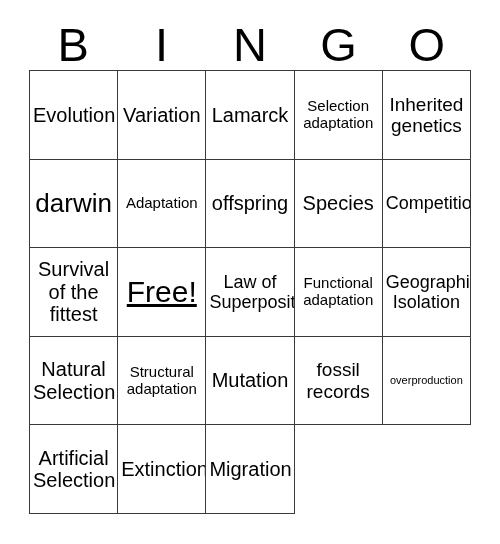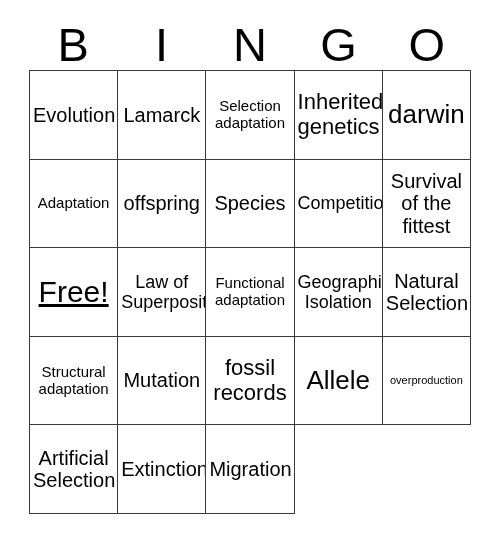--- a/index.html
+++ b/index.html
@@ -80,21 +80,21 @@
     text-align: center;
     line-height: 1.12;
     color: #000000;
     white-space: pre-line;
     word-break: normal;
   }
 
   
   .sz-xl  { font-size: 30px; text-decoration: underline; }
   .sz-lg  { font-size: 26px; }
-  .sz-ml  { font-size: 22px; }
+  .sz-ml  { font-size: 19px; }
   .sz-md  { font-size: 20px; }
   .sz-xs  { font-size: 15px; }
   .sz-xxs { font-size: 18px; }
   .sz-tiny{ font-size: 11px; }
 </style>
 </head>
 <body>
 
 <div id="bingo-card">
 
@@ -103,20 +103,23 @@
     <div class="header-letter">I</div>
     <div class="header-letter">N</div>
     <div class="header-letter">G</div>
     <div class="header-letter">O</div>
   </div>
 
   <div id="bingo-grid">
 
     <div class="bingo-cell">
         <span class="cell-text sz-md">Evolution</span>
+      </div>
+    <div class="bingo-cell">
+        <span class="cell-text sz-md">Variation</span>
       </div>
     <div class="bingo-cell">
         <span class="cell-text sz-md">Lamarck</span>
       </div>
     <div class="bingo-cell">
         <span class="cell-text sz-xs">Selection
 adaptation</span>
       </div>
     <div class="bingo-cell">
         <span class="cell-text sz-ml">Inherited
@@ -170,23 +173,20 @@
       </div>
     <div class="bingo-cell">
         <span class="cell-text sz-md">Mutation</span>
       </div>
     <div class="bingo-cell">
         <span class="cell-text sz-ml">fossil
 records</span>
       </div>
 
     <div class="bingo-cell">
-        <span class="cell-text sz-lg">Allele</span>
-      </div>
-    <div class="bingo-cell">
         <span class="cell-text sz-tiny">overproduction</span>
       </div>
     <div class="bingo-cell">
         <span class="cell-text sz-md">Artificial
 Selection</span>
       </div>
     <div class="bingo-cell">
         <span class="cell-text sz-md">Extinction</span>
       </div>
     <div class="bingo-cell">

